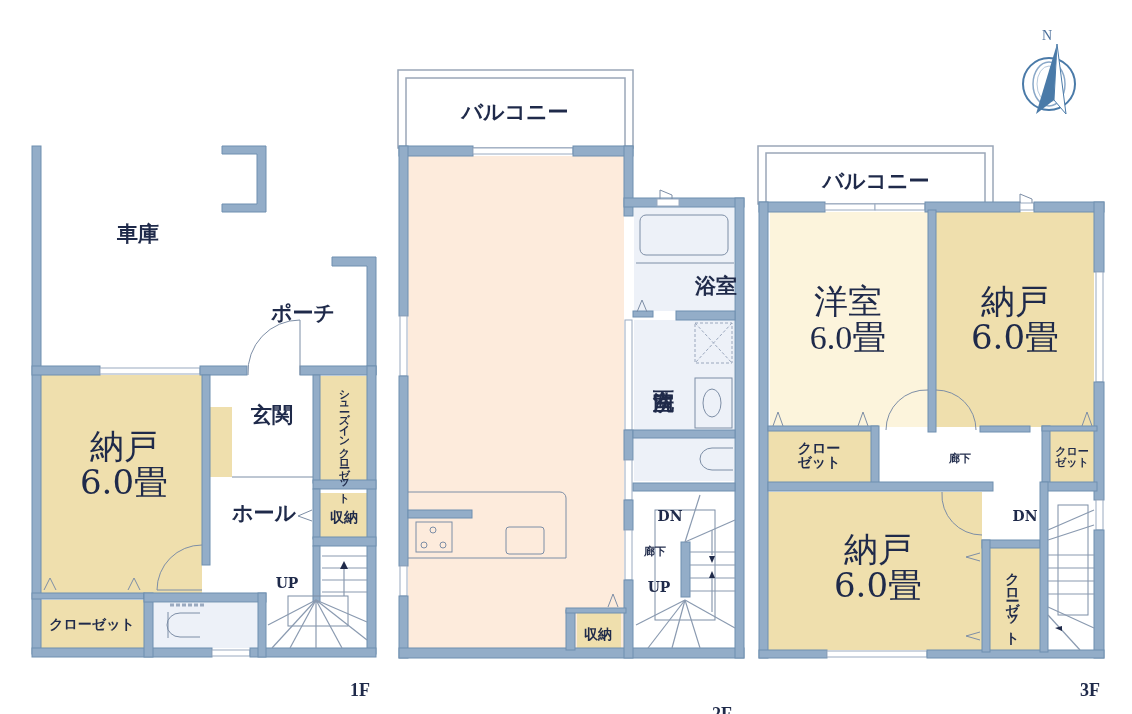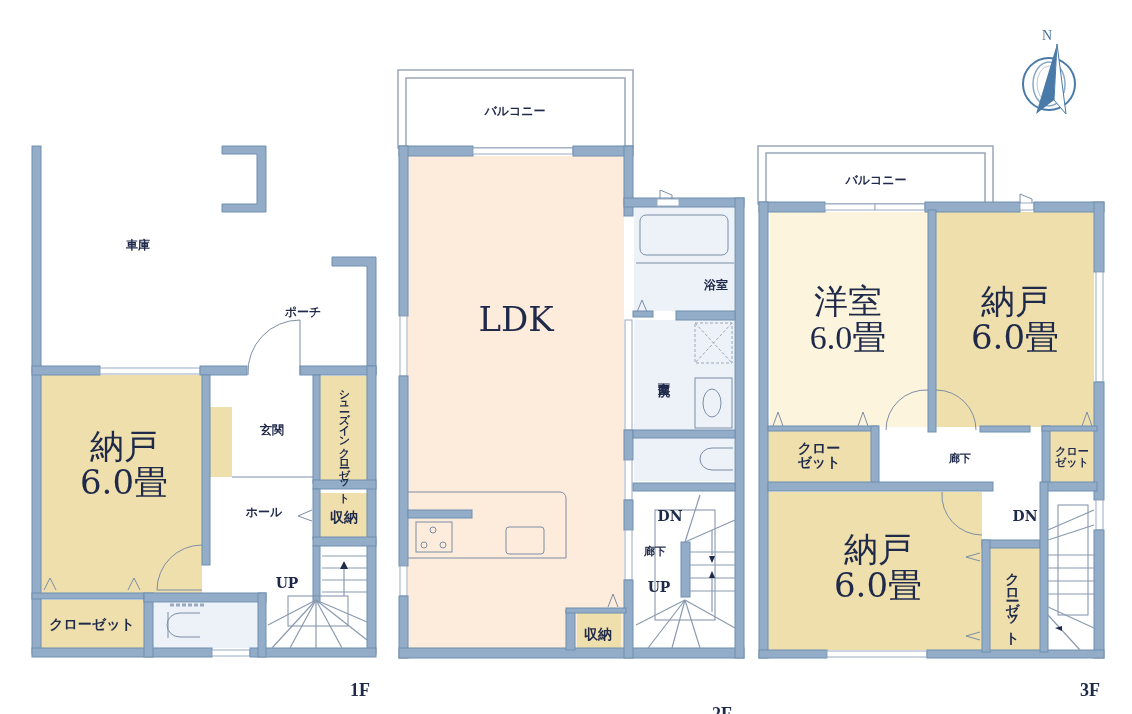--- a/index.html
+++ b/index.html
@@ -1,20 +1,20 @@
 <!DOCTYPE html>
 <html><head>
 <meta charset="utf-8">
 <style>
   html,body{margin:0;padding:0;background:#ffffff;}
   body{width:1132px;height:714px;position:relative;overflow:hidden;font-family:"DejaVu Serif","Liberation Serif",serif;color:#1f2a4a;}
   #plan{position:absolute;left:0;top:0;width:1132px;height:714px;}
   .lbl{position:absolute;white-space:nowrap;color:#1f2a4a;font-weight:bold;line-height:1;text-align:center;transform:translate(-50%,-50%);}
   .lg{font-size:34px;font-weight:normal;line-height:1.05;font-family:"DejaVu Serif","Liberation Serif",serif;}
-  .md{font-size:12px;}
+  .md{font-size:21px;}
   .sm{font-size:14px;}
   .xs{font-size:11px;}
   .vert{writing-mode:vertical-rl;letter-spacing:-1px;}
   .floor{position:absolute;font-size:18px;font-weight:bold;font-family:"Liberation Serif","DejaVu Serif",serif;color:#1f2a4a;}
   .north{position:absolute;left:1014px;top:22px;width:70px;height:96px;}
   .north-n{position:absolute;left:1042px;top:28px;font-size:14px;font-family:"Liberation Serif",serif;color:#4a6e9a;}
 </style>
 </head>
 <body>
 
@@ -236,37 +236,36 @@
 
 <svg class="north" viewBox="0 0 70 96">
   <circle cx="35" cy="62" r="26" fill="none" stroke="#4a7aa8" stroke-width="2"></circle>
   <ellipse cx="35" cy="62" rx="16" ry="22" fill="none" stroke="#8aa8c8" stroke-width="1.5"></ellipse>
   <ellipse cx="35" cy="62" rx="12" ry="18" fill="none" stroke="#b5c8dc" stroke-width="1"></ellipse>
   <path d="M43 22 L22 92 L40 78 Z" fill="#4a7aa8"></path>
   <path d="M43 22 L40 78 L52 92 Z" fill="#ffffff" stroke="#4a7aa8" stroke-width="1"></path>
 </svg>
 <div class="north-n">N</div>
 
-<div class="lbl md" style="left:138px;top:233px;margin-top:12px;">車庫</div>
+<div class="lbl md" style="left:138px;top:233px;">車庫</div>
 <div class="lbl md" style="left:303px;top:312px;">ポーチ</div>
 <div class="lbl lg" style="left:124px;top:465px;">
   <div>納戸</div>
   <div>6.0畳</div>
 </div>
-<div class="lbl md" style="left:272px;top:430px;">玄関</div>
+<div class="lbl md" style="left:272px;top:414px;">玄関</div>
 <div class="lbl xs vert" style="left:344px;top:428px;height:90px;">シューズインクローゼット</div>
 <div class="lbl sm" style="left:344px;top:517px;">収納</div>
 <div class="lbl md" style="left:264px;top:512px;">ホール</div>
 <div class="lbl sm" style="left:92px;top:624px;">クローゼット</div>
 <div class="lbl sm" style="left:287px;top:583px;">UP</div>
 <div class="floor" style="left:350px;top:680px;text-align:center;">1F</div>
 
 <div class="lbl md" style="left:515px;top:111px;">バルコニー</div>
 <div class="lbl lg" style="left:516px;top:320px;">
-  <div>LDK</div>
 </div>
 <div class="lbl md" style="left:716px;top:285px;">浴室</div>
 <div class="lbl md vert" style="left:664px;top:375px;">洗面室</div>
 <div class="lbl sm" style="left:598px;top:634px;">収納</div>
 <div class="lbl xs" style="left:655px;top:551px;">廊下</div>
 <div class="lbl sm" style="left:670px;top:516px;">DN</div>
 <div class="lbl sm" style="left:659px;top:587px;">UP</div>
 <div class="floor" style="left:712px;top:704px;">2F</div>
 
 <div class="lbl md" style="left:876px;top:180px;">バルコニー</div>

